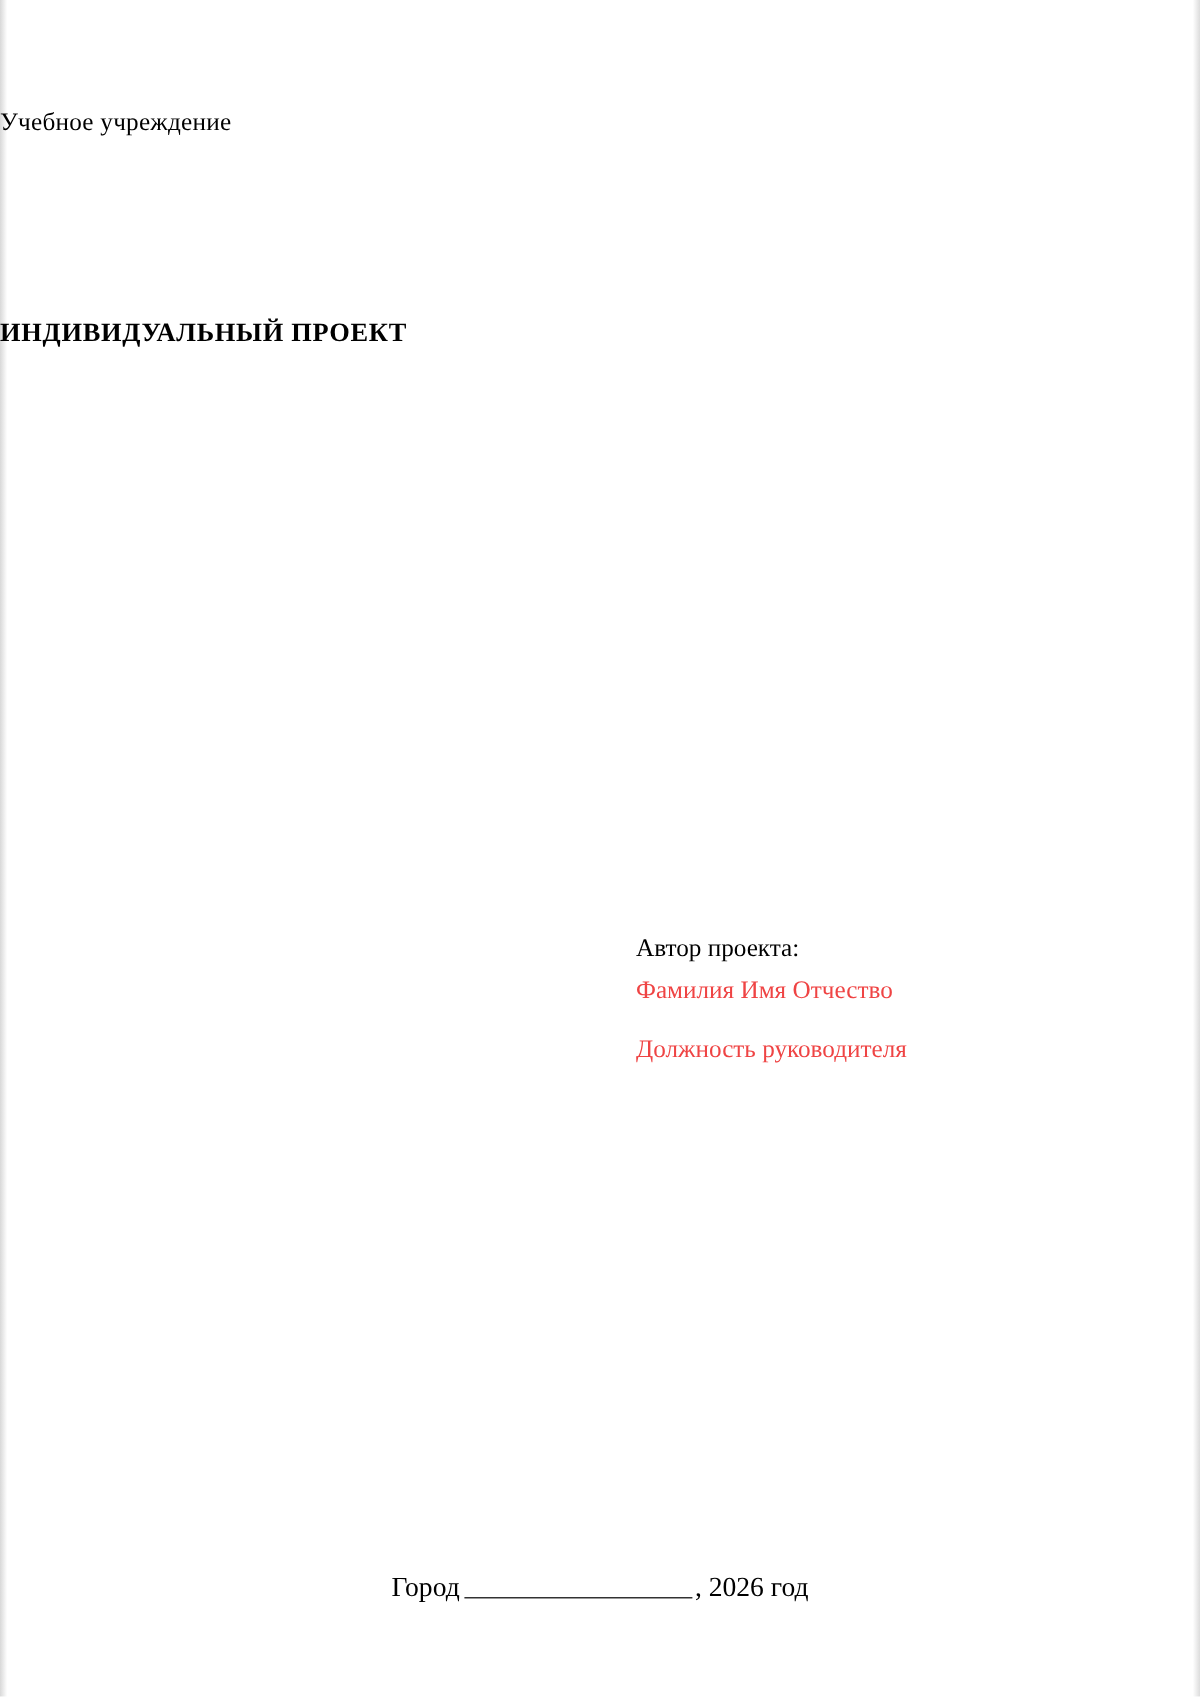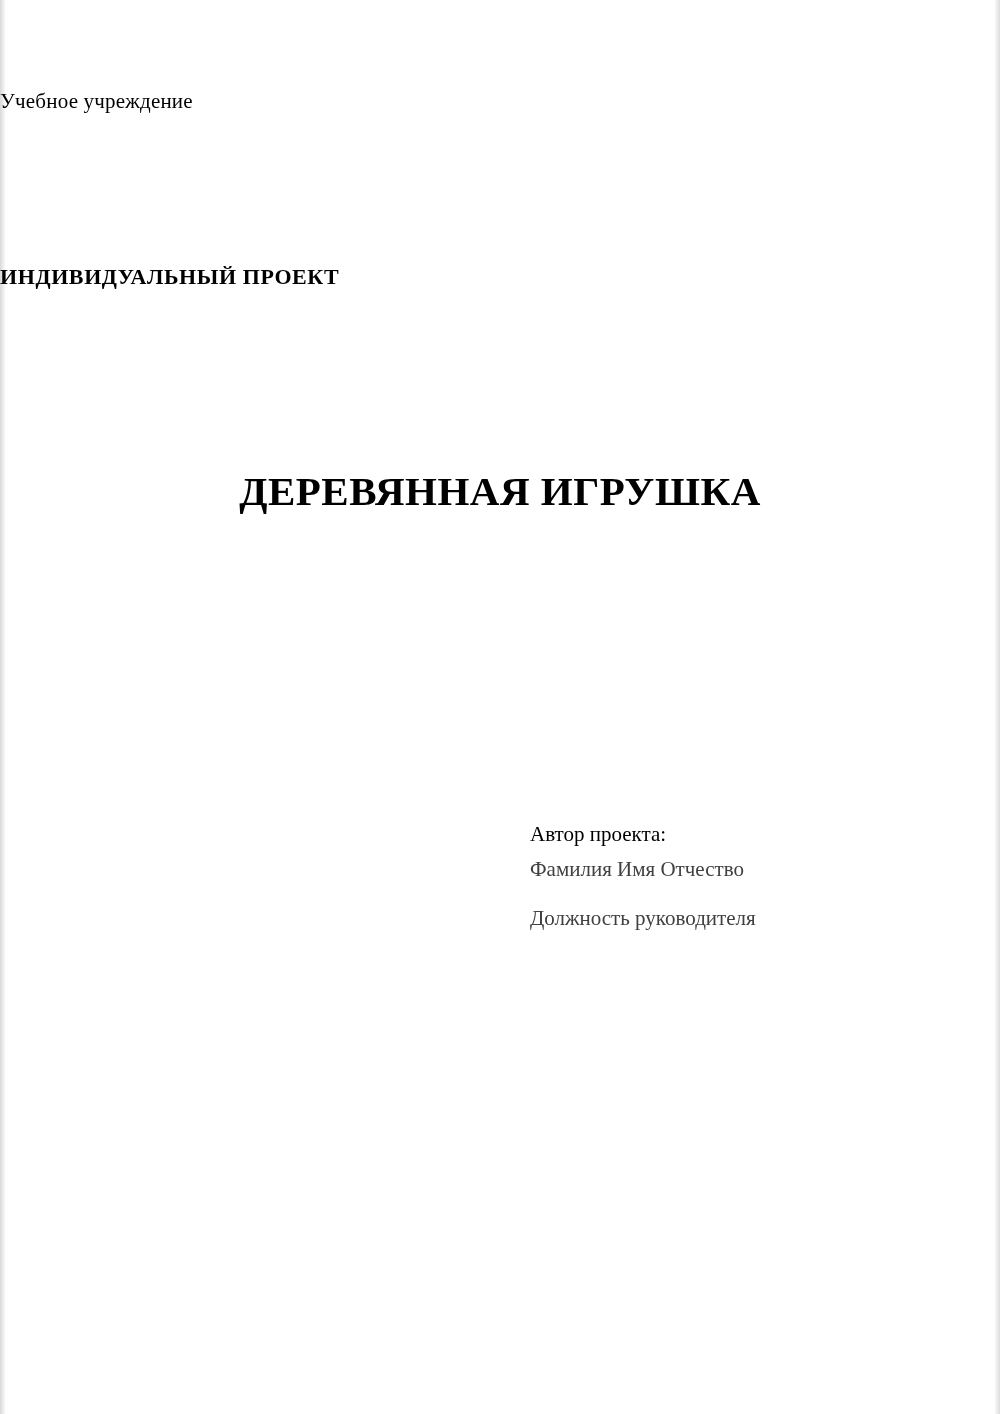--- a/index.html
+++ b/index.html
@@ -65,37 +65,37 @@
     left: 0;
     width: 100%;
     text-align: center;
     font-size: 41px;
     font-weight: bold;
     letter-spacing: 0.5px;
   }
 
   .signature-block {
     position: absolute;
-    top: 824px;
+    top: 780px;
     left: 530px;
     width: 400px;
     font-size: 21px;
     line-height: 1.0;
   }
   .sig-group {
     margin-bottom: 28px;
   }
   .sig-label {
     display: block;
     color: #000000;
     margin-bottom: 14px;
   }
   .sig-value {
     display: block;
-    color: #404040;
+    color: #ef4444;
     margin-bottom: 8px;
   }
 
   .footer-line {
     position: absolute;
     bottom: 78px;
     left: 0;
     width: 100%;
     text-align: center;
     font-size: 23px;
@@ -109,29 +109,31 @@
 </style>
 </head>
 <body>
 
 <div class="page">
 
   <div class="institution">Учебное учреждение</div>
 
   <div class="project-type">ИНДИВИДУАЛЬНЫЙ ПРОЕКТ</div>
 
-  <h1 class="doc-title">ДЕРЕВЯННАЯ ИГРУШКА</h1>
 
   <div class="signature-block">
 
     <div class="sig-group">
       <span class="sig-label">Автор проекта:</span>
       <span class="sig-value">Фамилия Имя Отчество</span>
     </div>
 
     <div class="sig-group">
       <span class="sig-value">Должность руководителя</span>
     </div>
 
   </div>
 
+  <div class="footer-line">
+    <span>Город</span><span class="blank-rule"></span><span>, 2026 год</span>
+  </div>
 
 </div>
 
 </body></html>

